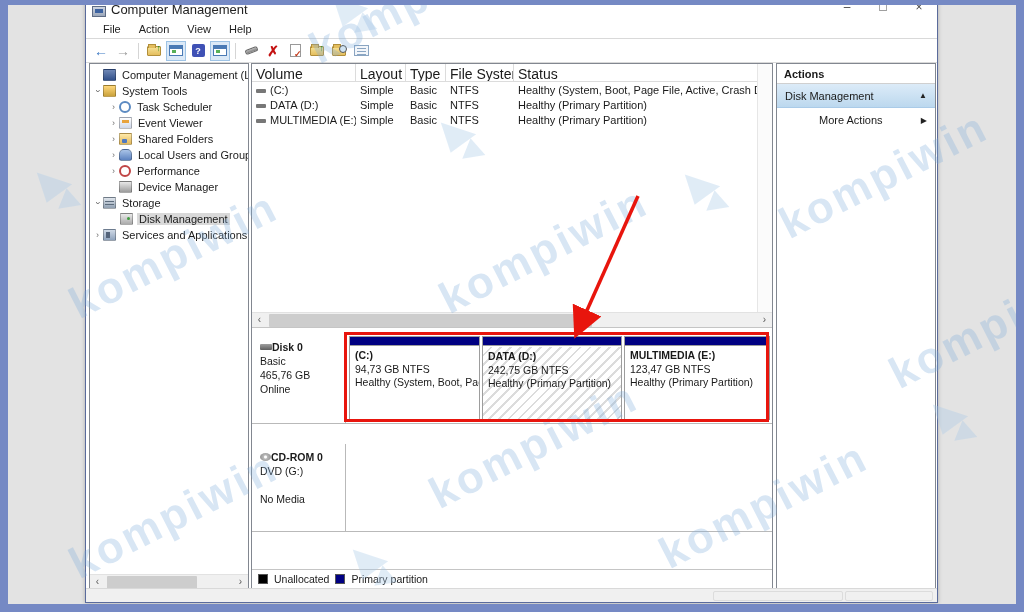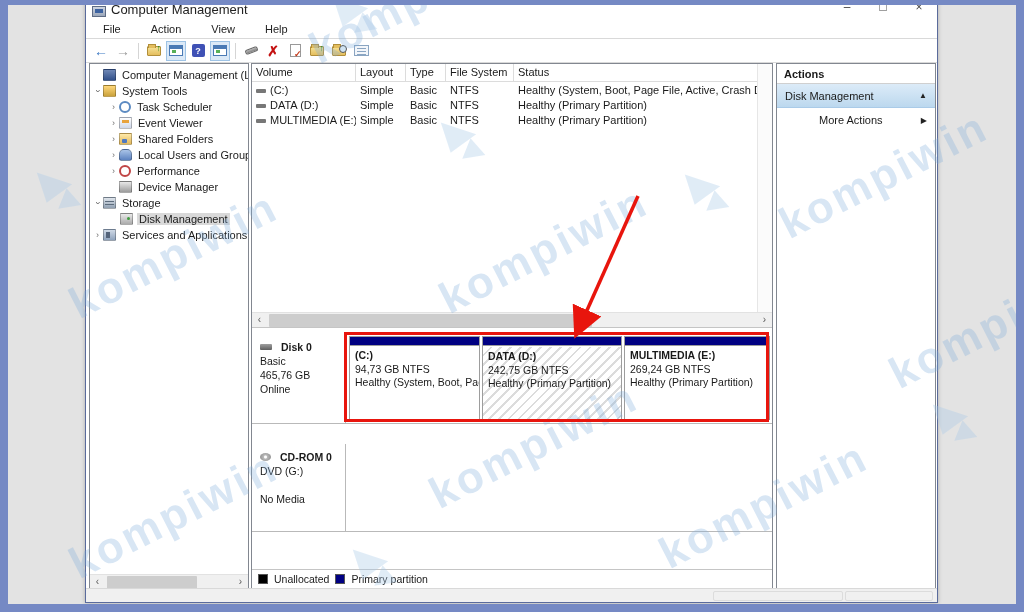--- a/index.html
+++ b/index.html
@@ -19,21 +19,21 @@
   
   .window { position:absolute; left:85px; top:-12px; width:853px; height:615px; background:#fff; border:1px solid #5a6b9c; box-shadow:0 0 4px rgba(0,0,0,.25); z-index:10; }
 
   .titlebar { position:absolute; left:0; top:0; width:100%; height:30px; background:#fff; display:flex; align-items:flex-end; padding:0 0 2px 6px; }
   .title-icon { width:14px; height:11px; background:linear-gradient(#cfd6e2,#9aa5b8); border:1px solid #5d6b84; margin-right:5px; position:relative; }
   .title-icon::after { content:""; position:absolute; left:2px; top:2px; right:2px; height:4px; background:#3c62a0; }
   .title-text { font-size:13px; color:#222; }
   .win-controls { position:absolute; right:0; bottom:0; height:22px; display:flex; }
   .win-btn { width:36px; text-align:center; font-size:12px; color:#444; line-height:20px; }
 
-  .menubar { position:absolute; left:0; top:30px; width:100%; height:20px; background:#fff; border-bottom:1px solid #d9d9d9; display:flex; align-items:center; padding-left:8px; gap:12px; }
+  .menubar { position:absolute; left:0; top:30px; width:100%; height:20px; background:#fff; border-bottom:1px solid #d9d9d9; display:flex; align-items:center; padding-left:8px; gap:0; }
   .menu-item { padding:0 9px; font-size:11px; color:#222; }
 
   .toolbar { position:absolute; left:0; top:50px; width:100%; height:24px; background:#fff; border-bottom:1px solid #d9d9d9; display:flex; align-items:center; padding-left:5px; gap:2px; }
   .tb { width:20px; height:20px; display:flex; align-items:center; justify-content:center; font-weight:bold; border:1px solid transparent; }
   .tb.hl { background:#dbe9f7; border-color:#9ec3e5; }
   .tb-sep { width:1px; height:16px; background:#d5d5d5; margin:0 3px; }
   .g-back { color:#3d79c4; font-size:14px; }
   .g-fwd  { color:#9a9a9a; font-size:14px; }
   .mini-folder { width:14px; height:10px; background:linear-gradient(#f7e398,#e4be5e); border:1px solid #b28f3a; border-radius:1px; position:relative; }
   .mini-folder::before { content:""; position:absolute; top:-3px; left:0; width:6px; height:3px; background:#e4be5e; border:1px solid #b28f3a; border-bottom:none; }
@@ -83,34 +83,34 @@
   .tree-row.selected .tree-label { background:#d9d9d9; }
 
   .hscroll { position:absolute; left:0; bottom:0; width:100%; height:15px; background:#f0f0f0; border-top:1px solid #e2e2e2; display:flex; align-items:center; }
   .hs-btn { width:15px; height:15px; text-align:center; line-height:13px; color:#5a5a5a; font-size:10px; flex:none; }
   .hs-track { flex:1; height:15px; position:relative; }
   .hs-thumb { position:absolute; top:1px; height:13px; background:#cdcdcd; border-radius:1px; }
 
   
   .vol-pane { position:absolute; left:0; top:0; width:100%; height:264px; border-bottom:1px solid #c5c5c5; }
   .vol-header { display:flex; height:18px; border-bottom:1px solid #dcdcdc; }
-  .vh-cell { border-right:1px solid #dcdcdc; padding:2px 4px; font-size:11px; white-space:nowrap; overflow:hidden; }
+  .vh-cell { border-right:1px solid #dcdcdc; padding:2px 4px; font-size:14px; white-space:nowrap; overflow:hidden; }
   .vol-row { display:flex; height:15px; align-items:center; }
   .vc { padding:0 4px; font-size:11px; white-space:nowrap; overflow:hidden; flex:none; }
   .c-vol { width:104px; } .c-lay { width:50px; } .c-typ { width:40px; } .c-fs { width:68px; } .c-st { flex:1 1 auto; min-width:0; }
   .vol-icon { display:inline-block; width:10px; height:4px; background:#777; border-radius:1px; margin-right:4px; vertical-align:middle; }
   .vtrack { position:absolute; right:0; top:0; width:15px; bottom:15px; border-left:1px solid #e6e6e6; background:#fbfbfb; }
 
   
   .gfx { position:absolute; left:0; top:264px; width:100%; height:263px; background:#fff; }
   .disk-row { position:absolute; left:0; width:100%; border-bottom:1px solid #b9b9b9; }
   .row-disk0 { top:6px; height:90px; }
   .row-cdrom { top:116px; height:88px; }
   .disk-label { position:absolute; left:2px; top:0; bottom:0; width:92px; border-right:1px solid #b9b9b9; padding:6px 4px 0 6px; font-size:10.5px; line-height:14px; }
-  .disk-label .nm { font-weight:bold; display:flex; align-items:center; gap:9px; }
+  .disk-label .nm { font-weight:bold; display:flex; align-items:center; gap:0; }
   .dsk-ic { width:12px; height:6px; background:linear-gradient(#9f9f9f,#5f5f5f); border-radius:1px; display:inline-block; }
   .cd-ic  { width:11px; height:8px; background:radial-gradient(circle at 50% 50%, #fff 1px, #b9b9b9 2px, #8d8d8d 6px); border-radius:50%; display:inline-block; }
   .parts { position:absolute; left:97px; top:2px; height:84px; display:flex; gap:2px; }
   .part { border:1px solid #9d9d9d; background:#fff; position:relative; }
   .part .bar { height:9px; background:#000082; border-bottom:1px solid #9d9d9d; }
   .part .body { padding:3px 5px 0 5px; font-size:10.5px; line-height:13.5px; white-space:nowrap; overflow:hidden; }
   .part .body .pn { font-weight:bold; }
   .part.hatch .body { background:repeating-linear-gradient(135deg, #ffffff 0 5px, #dcdcdc 5px 7px); position:absolute; inset:10px 0 0 0; padding-top:3px; }
   .legend { position:absolute; left:0; bottom:2px; width:100%; height:20px; border-top:1px solid #c5c5c5; border-bottom:1px solid #c5c5c5; display:flex; align-items:center; gap:6px; padding-left:6px; background:#fff; font-size:10.5px; }
   .sw { width:10px; height:10px; display:inline-block; border:1px solid #555; }
@@ -364,21 +364,21 @@
               <div class="body">
                 <div class="pn">DATA  (D:)</div>
                 <div>242,75 GB NTFS</div>
                 <div>Healthy (Primary Partition)</div>
               </div>
             </div>
             <div class="part" style="width:146px">
               <div class="bar"></div>
               <div class="body">
                 <div class="pn">MULTIMEDIA  (E:)</div>
-                <div>269,24 GB NTFS</div>
+                <div>123,47 GB NTFS</div>
                 <div>Healthy (Primary Partition)</div>
               </div>
             </div>
           </div>
         </div>
 
         <div class="disk-row row-cdrom">
           <div class="disk-label">
             <div class="nm">
                 <span class="cd-ic"></span>

